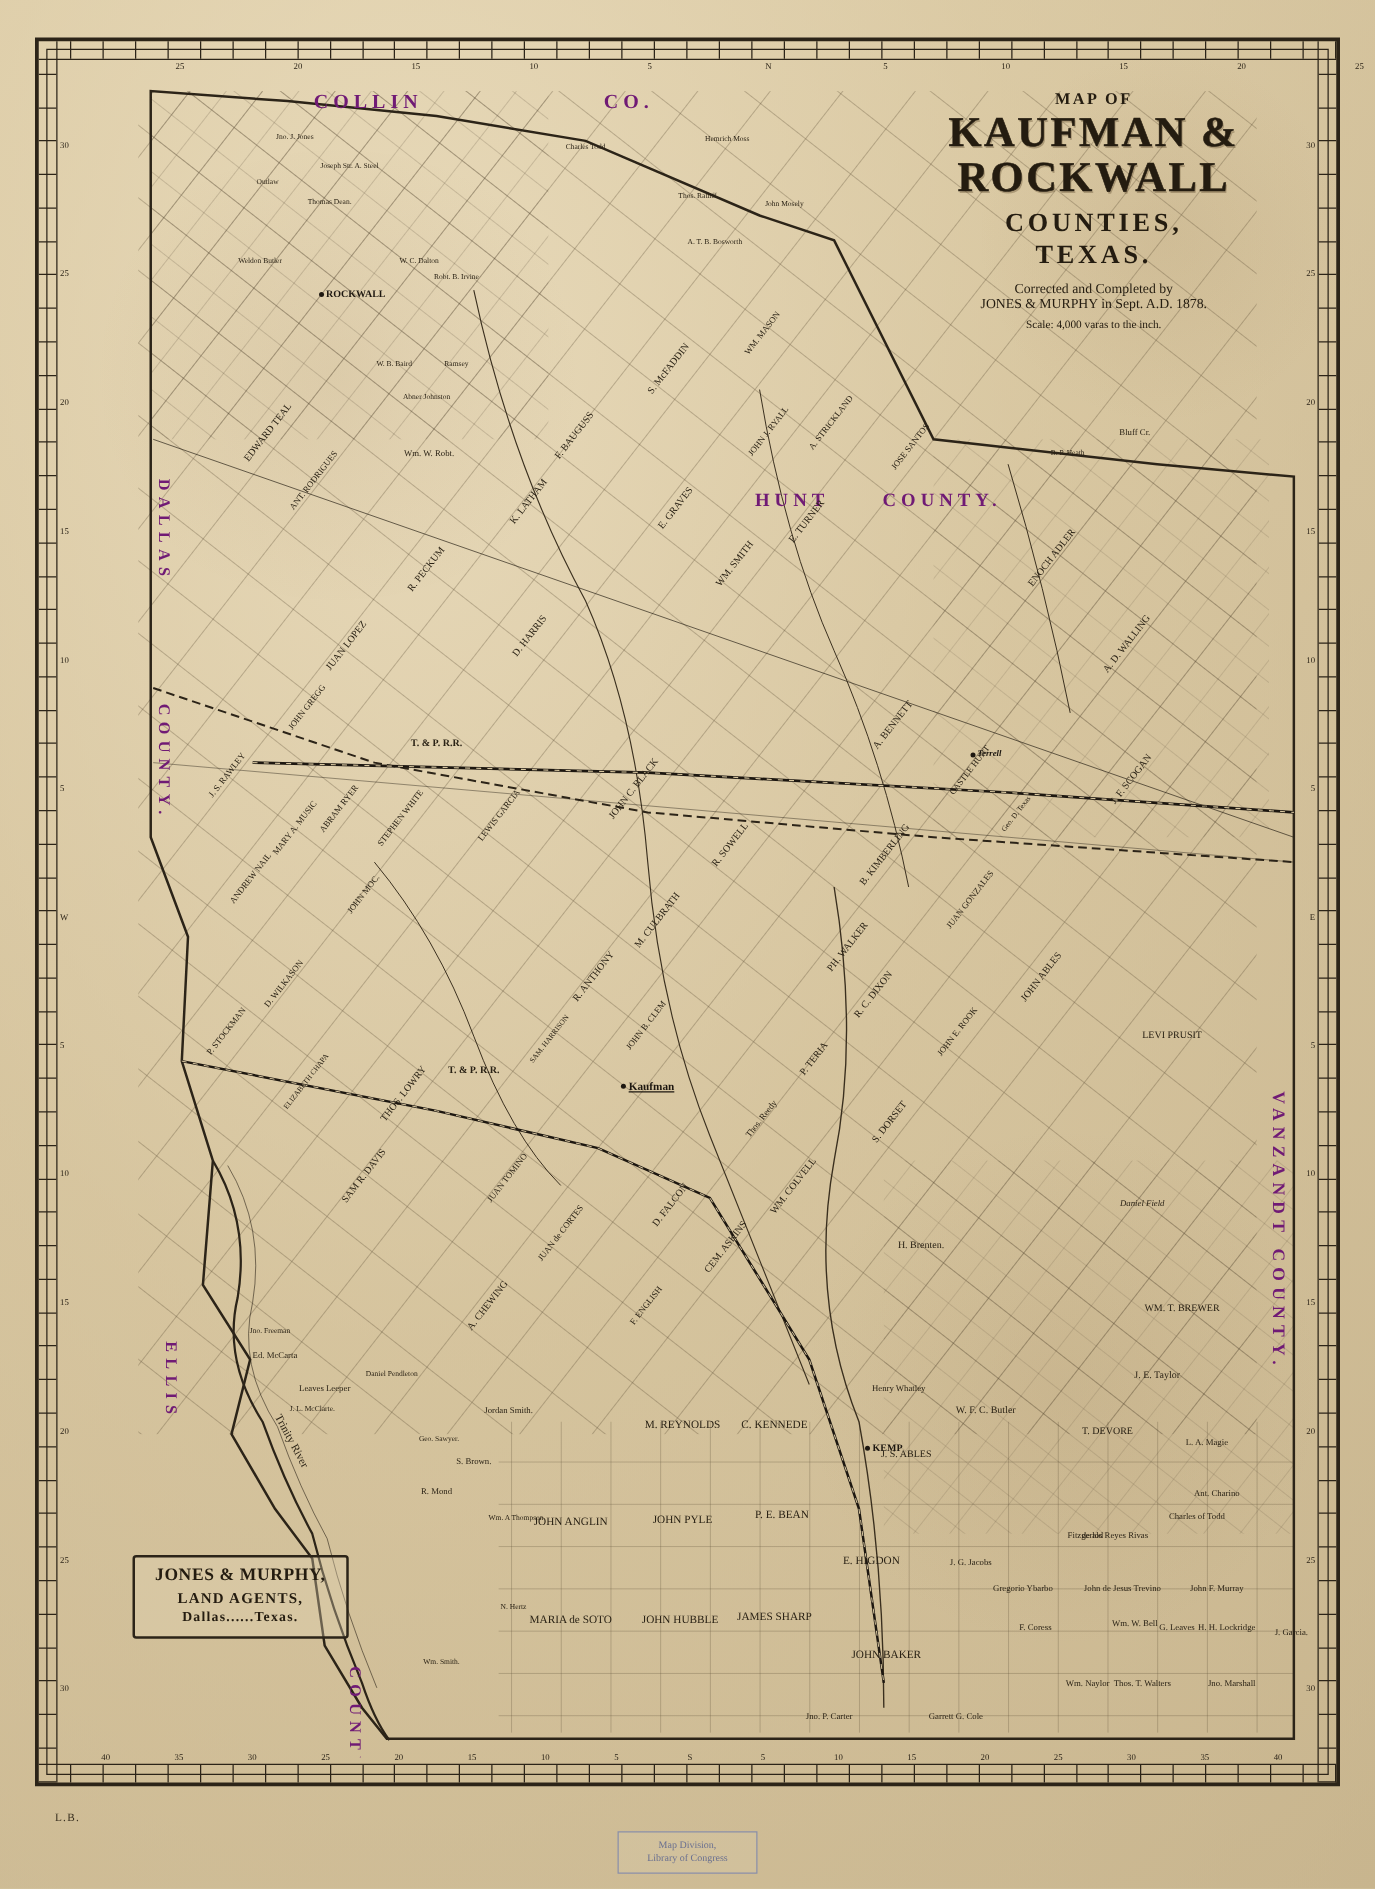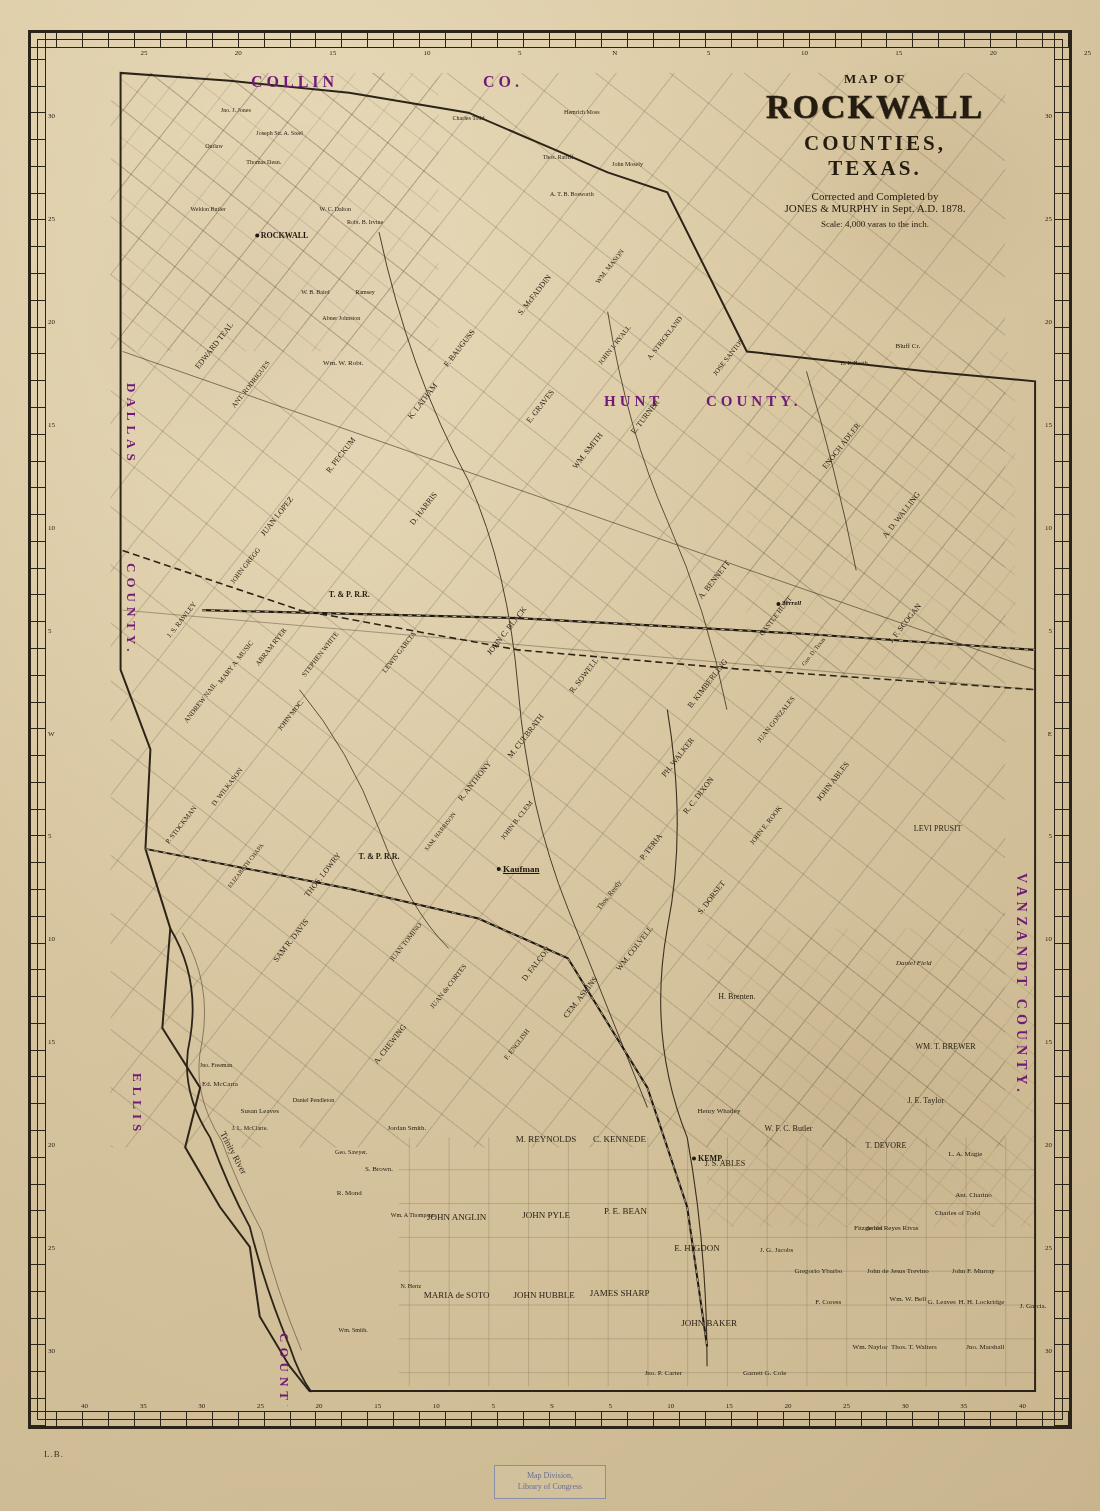--- a/index.html
+++ b/index.html
@@ -485,21 +485,21 @@
         <div class="grant" style="left: 61.3546%; top: 97.5342%; font-size: 7px; transform: translate(-50%, -50%) rotate(0deg);">Jno. P. Carter</div>
         <div class="grant" style="left: 66.9323%; top: 78.2192%; font-size: 7px; transform: translate(-50%, -50%) rotate(0deg);">Henry Whatley</div>
         <div class="grant" style="left: 56.5737%; top: 63.2877%; font-size: 7px; transform: translate(-50%, -50%) rotate(-52deg);">Thos. Reedy</div>
         <div class="grant" style="left: 73.506%; top: 43.0137%; font-size: 7px; transform: translate(-50%, -50%) rotate(-52deg);">CASTLE HUNT</div>
         <div class="grant" style="left: 77.0916%; top: 45.2055%; font-size: 6px; transform: translate(-50%, -50%) rotate(-52deg);">Geo. D. Texas</div>
         <div class="grant" style="left: 29.2829%; top: 22.8767%; font-size: 7px; transform: translate(-50%, -50%) rotate(0deg);">Wm. W. Robt.</div>
         <div class="grant" style="left: 35.6574%; top: 79.4521%; font-size: 7px; transform: translate(-50%, -50%) rotate(0deg);">Jordan Smith.</div>
         <div class="grant" style="left: 32.8685%; top: 82.4658%; font-size: 7px; transform: translate(-50%, -50%) rotate(0deg);">S. Brown.</div>
         <div class="grant" style="left: 29.8805%; top: 84.2466%; font-size: 7px; transform: translate(-50%, -50%) rotate(0deg);">R. Mond</div>
         <div class="grant" style="left: 30.0797%; top: 81.2329%; font-size: 6px; transform: translate(-50%, -50%) rotate(0deg);">Geo. Sawyer.</div>
-        <div class="grant" style="left: 20.9163%; top: 78.2192%; font-size: 7px; transform: translate(-50%, -50%) rotate(0deg);">Susan Leaves</div>
+        <div class="grant" style="left: 20.9163%; top: 78.2192%; font-size: 7px; transform: translate(-50%, -50%) rotate(0deg);">Leaves Leeper</div>
         <div class="grant" style="left: 16.9323%; top: 76.1644%; font-size: 7px; transform: translate(-50%, -50%) rotate(0deg);">Ed. McCarta</div>
         <div class="grant" style="left: 16.5339%; top: 74.7945%; font-size: 6px; transform: translate(-50%, -50%) rotate(0deg);">Jno. Freeman</div>
         <div class="grant" style="left: 26.2948%; top: 77.3973%; font-size: 6px; transform: translate(-50%, -50%) rotate(0deg);">Daniel Pendleton</div>
         <div class="grant" style="left: 19.9203%; top: 79.4521%; font-size: 6px; transform: translate(-50%, -50%) rotate(0deg);">J. L. McClarte.</div>
         <div class="grant" style="left: 36.255%; top: 85.8904%; font-size: 6px; transform: translate(-50%, -50%) rotate(0deg);">Wm. A Thompson</div>
         <div class="grant" style="left: 36.0558%; top: 91.0959%; font-size: 6px; transform: translate(-50%, -50%) rotate(0deg);">N. Hertz</div>
         <div class="grant" style="left: 30.2789%; top: 94.3836%; font-size: 6px; transform: translate(-50%, -50%) rotate(0deg);">Wm. Smith.</div>
         <div class="grant" style="left: 18.5259%; top: 4.24658%; font-size: 6px; transform: translate(-50%, -50%) rotate(0deg);">Jno. J. Jones</div>
         <div class="grant" style="left: 22.9084%; top: 5.89041%; font-size: 6px; transform: translate(-50%, -50%) rotate(0deg);">Joseph Str. A. Steel</div>
         <div class="grant" style="left: 16.3347%; top: 6.84931%; font-size: 6px; transform: translate(-50%, -50%) rotate(0deg);">Outlaw</div>
@@ -524,28 +524,34 @@
 
     <div class="towns" id="towns-layer">
         <div class="town" style="left: 46.8127%; top: 60.274%; font-size: 9px; transform: translate(-50%, -50%); text-decoration: underline;"><span class="dot"></span><span>Kaufman</span></div>
         <div class="town" style="left: 23.1076%; top: 13.4247%; font-size: 8px; transform: translate(-50%, -50%);"><span class="dot"></span><span>ROCKWALL</span></div>
         <div class="town" style="left: 65.7371%; top: 81.6438%; font-size: 8px; transform: translate(-50%, -50%);"><span class="dot"></span><span>KEMP</span></div>
         <div class="town" style="left: 73.9044%; top: 40.6849%; font-size: 7px; transform: translate(-50%, -50%); font-style: italic;"><span class="dot"></span><span>Terrell</span></div>
       </div>
 
     <div class="title-block">
       <div class="t-mapof">MAP OF</div>
+      <div class="t-main"><span>KAUFMAN &amp;</span></div>
       <div class="t-main"><span>ROCKWALL</span></div>
       <div class="t-sub">COUNTIES,</div>
       <div class="t-state">TEXAS.</div>
       <div class="t-line">Corrected and Completed  by</div>
       <div class="t-line2">JONES &amp; MURPHY in Sept. A.D. 1878.</div>
       <div class="t-scale">Scale: 4,000 varas to the inch.</div>
     </div>
 
+    <div class="credit-box">
+      <div class="l1">JONES &amp; MURPHY,</div>
+      <div class="l2">LAND AGENTS,</div>
+      <div class="l3">Dallas......Texas.</div>
+    </div>
   </div>
 <div class="border-num" style="left: 10.5455%; top: 16px;">25</div>
     <div class="border-num" style="left: 19.6364%; top: 16px;">20</div>
     <div class="border-num" style="left: 28.7273%; top: 16px;">15</div>
     <div class="border-num" style="left: 37.8182%; top: 16px;">10</div>
     <div class="border-num" style="left: 46.9091%; top: 16px;">5</div>
     <div class="border-num" style="left: 56%; top: 16px;">N</div>
     <div class="border-num" style="left: 65.0909%; top: 16px;">5</div>
     <div class="border-num" style="left: 74.1818%; top: 16px;">10</div>
     <div class="border-num" style="left: 83.2727%; top: 16px;">15</div>

